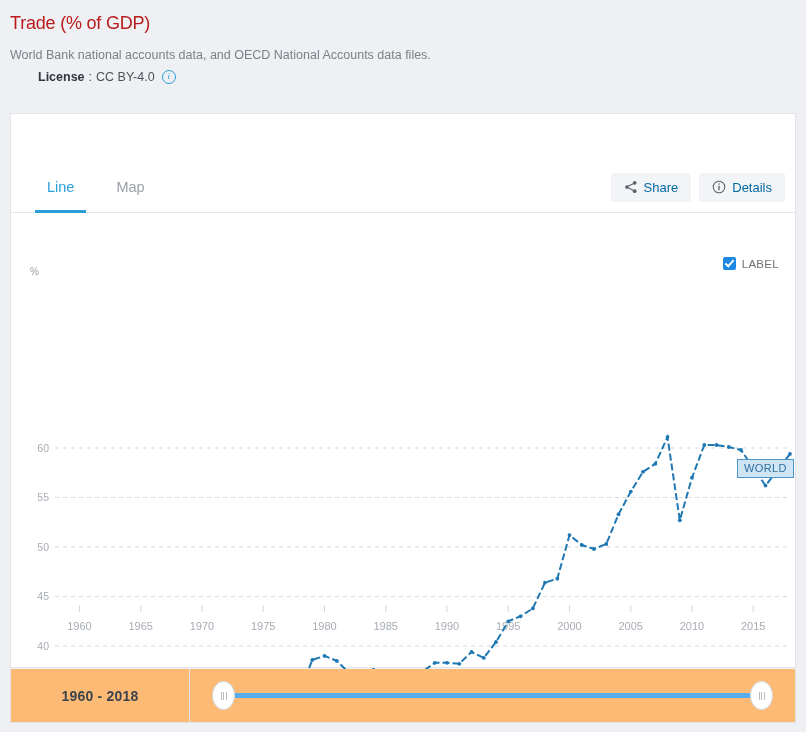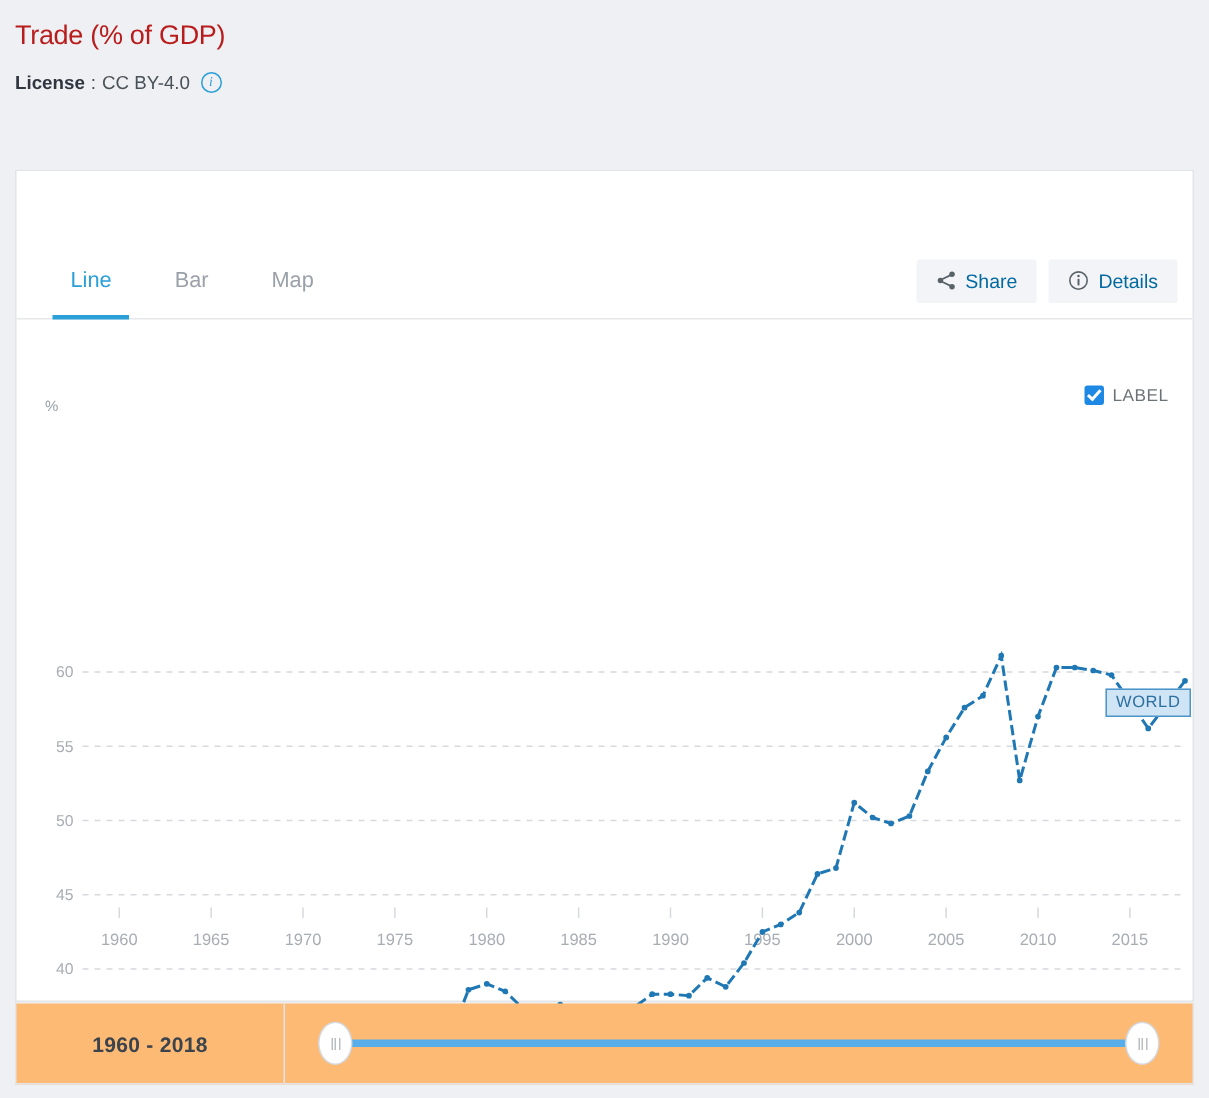--- a/index.html
+++ b/index.html
@@ -31,20 +31,21 @@
     font-size: 12.5px;
     color: #7a8189;
     margin-bottom: 8px;
   }
   #license-line {
     font-size: 12.5px;
     color: #4a5259;
     display: flex;
     align-items: flex-start;
     gap: 4px;
+    margin-left: 28px;
   }
   #license-line .lic-label {
     font-weight: bold;
     color: #2f3640;
   }
   .info-icon {
     display: inline-block;
     width: 12px;
     height: 12px;
     border: 1px solid #2a9fd8;
@@ -273,37 +274,35 @@
     background: #b9bdc4;
   }
   #handle-left { left: 22px; }
   #handle-right { right: 22px; }
 </style>
 </head>
 <body>
 
 <div id="header">
   <h1 id="page-title">Trade (% of GDP)</h1>
+  <div id="source-line">World Bank national accounts data, and OECD National Accounts data files.</div>
   <div id="license-line">
     <span class="lic-label">License</span>
     <span>: </span>
     <span>CC BY-4.0</span>
     <span class="info-icon">i</span>
   </div>
 </div>
 
 <div id="card">
 
   <div id="tabbar">
     <div class="tabs">
       <div class="tab active">
         <span>Line</span>
-      </div>
-      <div class="tab">
-        <span>Bar</span>
       </div>
       <div class="tab">
         <span>Map</span>
       </div>
     </div>
 
     <div id="tab-actions">
       <button class="action-btn">
         <span>
           <svg width="14" height="14" viewBox="0 0 16 16">

